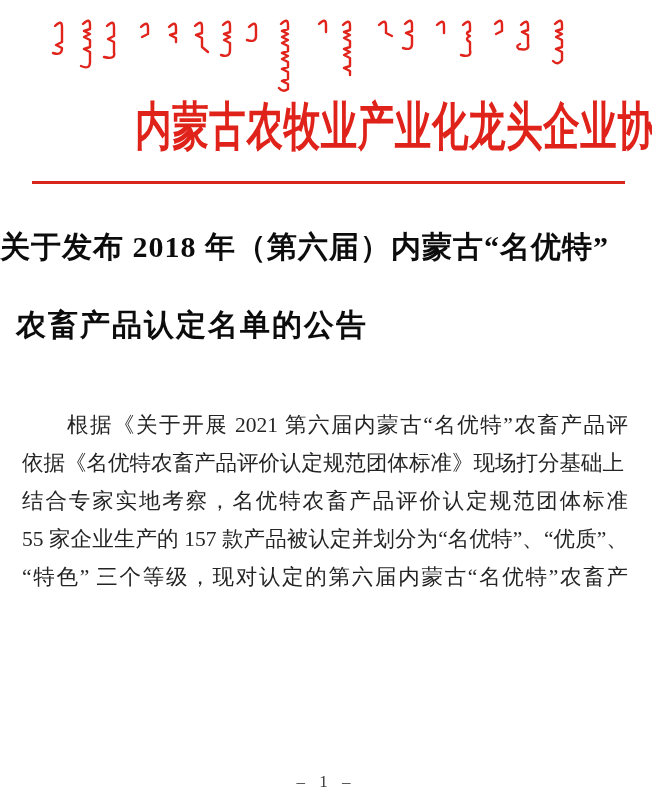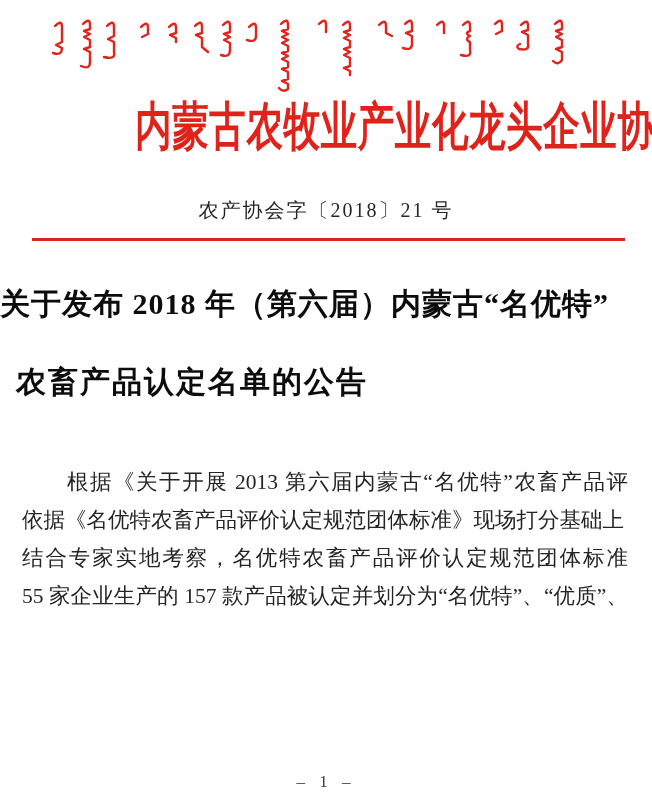--- a/index.html
+++ b/index.html
@@ -113,29 +113,29 @@
     <path d="M427,9 Q434,2 434,10 L434,15 Q428,17 434,20 Q428,23 434,26 L434,34 Q436,42 425,39"></path>
     <path d="M459,8 Q466,1 466,9 L466,15 L460,18"></path>
     <path d="M485,9 Q492,2 492,10 L492,14 L486,16 L492,19 L492,28 Q494,35 483,33 Q479,30 484,28"></path>
     <path d="M519,8 Q526,1 526,9 L526,13 L520,15 L526,18 L520,21 L526,24 L526,31 L520,33 L526,36 L526,44 Q522,50 517,45"></path>
   </svg>
 
   <div class="org-title">
     <span>内蒙古农牧业产业化龙头企业协会文件</span>
   </div>
 
-  <div class="doc-number">农产协会字〔2018〕21 号</div>
 
   <div class="red-line"></div>
 
   <div class="doc-title line1">关于发布 2018 年（第六届）内蒙古“名优特”</div>
   <div class="doc-title line2">农畜产品认定名单的公告</div>
 
   <div class="body-text">
-    <div class="body-line indent">根据《关于开展 2013 第六届内蒙古“名优特”农畜产品评</div>
+    <div class="body-line indent">根据《关于开展 2021 第六届内蒙古“名优特”农畜产品评</div>
     <div class="body-line">依据《名优特农畜产品评价认定规范团体标准》现场打分基础上，</div>
     <div class="body-line">结合专家实地考察，名优特农畜产品评价认定规范团体标准</div>
     <div class="body-line">55 家企业生产的 157 款产品被认定并划分为“名优特”、“优质”、</div>
+    <div class="body-line">“特色” 三个等级，现对认定的第六届内蒙古“名优特”农畜产</div>
   </div>
 
   <div class="page-number">– 1 –</div>
 
 </div>
 
 </body></html>

